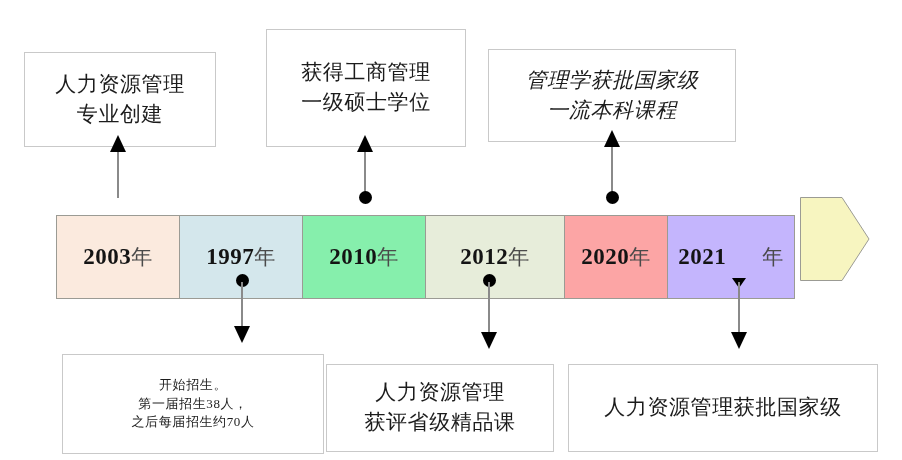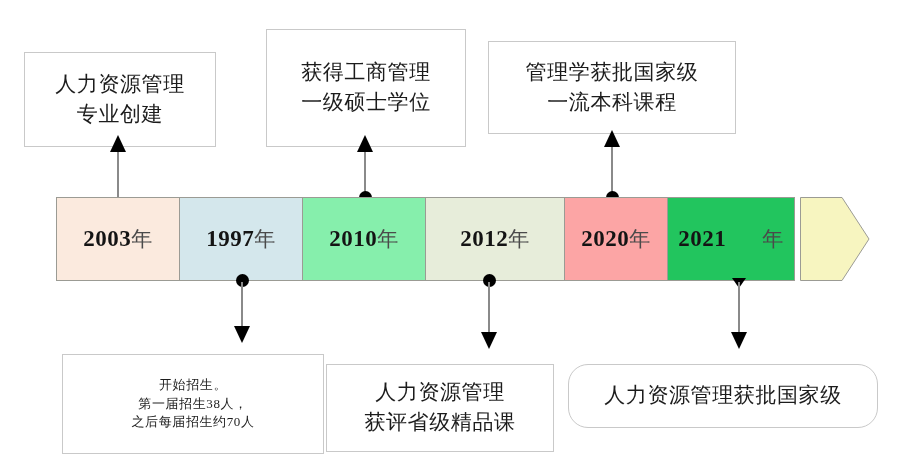--- a/index.html
+++ b/index.html
@@ -38,21 +38,21 @@
     padding: 8px 6px;
     white-space: nowrap;
     margin-top: 16px;
   }
   .callout .ln { display: block; }
 
   
   #bar {
     position: absolute;
     left: 56px;
-    top: 197px;
+    top: 215px;
     height: 84px;
     display: flex;
     align-items: stretch;
   }
   .seg {
     position: relative;
     box-sizing: border-box;
     border: 1px solid #9b9b94;
     margin-left: -1px;
     display: flex;
@@ -116,21 +116,21 @@
   <div class="callout" style="left:24px; top:36px; width:192px; height:95px;">
     <span class="ln">人力资源管理</span>
     <span class="ln">专业创建</span>
   </div>
 
   <div class="callout" style="left:266px; top:13px; width:200px; height:118px;">
     <span class="ln">获得工商管理</span>
     <span class="ln">一级硕士学位</span>
   </div>
 
-  <div class="callout" style="left:488px; top:25px; width:248px; height:93px;">
+  <div class="callout" style="left:488px; top:33px; width:248px; height:93px;font-style:italic;">
     <span class="ln">管理学获批国家级</span>
     <span class="ln">一流本科课程</span>
   </div>
 
   <div class="conn" style="left:117px; top:140px; height:58px;"></div>
   <div class="arrow-up" style="left:110px; top:135px;"></div>
 
   <div class="conn" style="left:364px; top:140px; height:58px;"></div>
   <div class="arrow-up" style="left:357px; top:135px;"></div>
   <div class="dot" style="left:359px; top:191px;"></div>
@@ -153,21 +153,21 @@
         <span class="yr-suffix">年</span>
     </div>
     <div class="seg" style="width:140px; background:#e7edda;">
       <span>2012</span>
         <span class="yr-suffix">年</span>
     </div>
     <div class="seg" style="width:104px; background:#fca5a5;">
       <span>2020</span>
         <span class="yr-suffix">年</span>
     </div>
-    <div class="seg" style="width:128px; background:#22c55e;gap:36px;">
+    <div class="seg" style="width:128px; background:#c4b5fd;gap:36px;">
       <span>2021</span>
         <span class="yr-suffix">年</span>
     </div>
   </div>
 
   <div id="bar-tip">
     <svg width="70" height="84" viewBox="0 0 70 84" xmlns="http://www.w3.org/2000/svg">
       <polygon points="0.5,0.5 42,0.5 69,42 42,83.5 0.5,83.5" fill="#f7f5c0" stroke="#9b9b94" stroke-width="1" stroke-linejoin="miter"></polygon>
     </svg>
   </div>
@@ -188,17 +188,17 @@
     <span class="ln">开始招生。</span>
     <span class="ln">第一届招生38人，</span>
     <span class="ln">之后每届招生约70人</span>
   </div>
 
   <div class="callout" style="left:326px; top:348px; width:228px; height:88px;">
     <span class="ln">人力资源管理</span>
     <span class="ln">获评省级精品课</span>
   </div>
 
-  <div class="callout" style="left:568px; top:348px; width:310px; height:64px;border-radius:20px;">
+  <div class="callout" style="left:568px; top:348px; width:310px; height:88px;">
     <span class="ln">人力资源管理获批国家级</span>
   </div>
 
 </div>
 
 </body></html>

